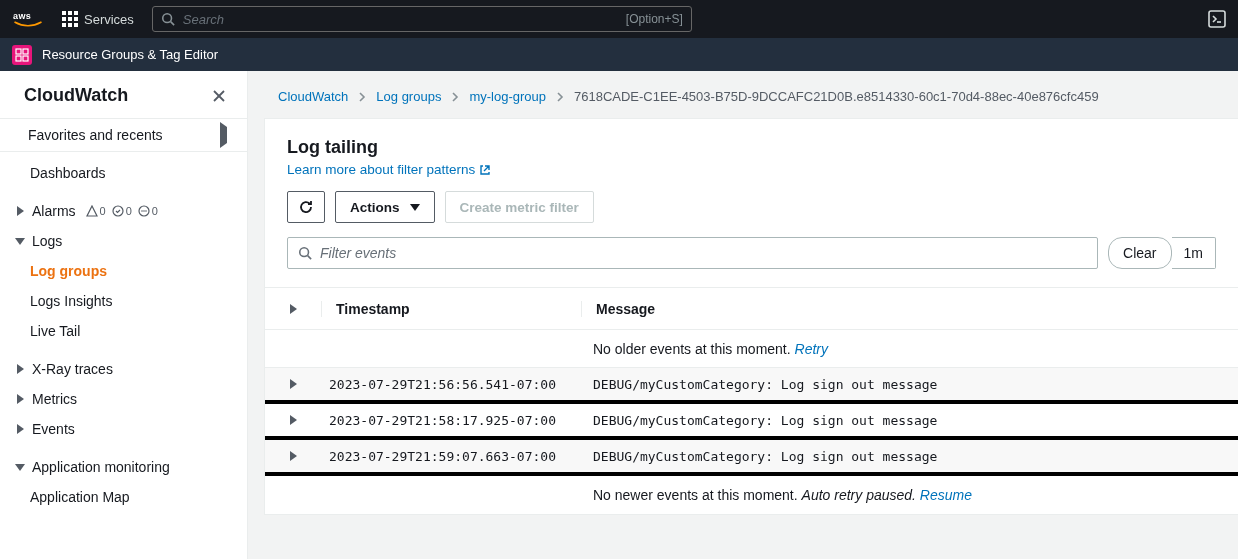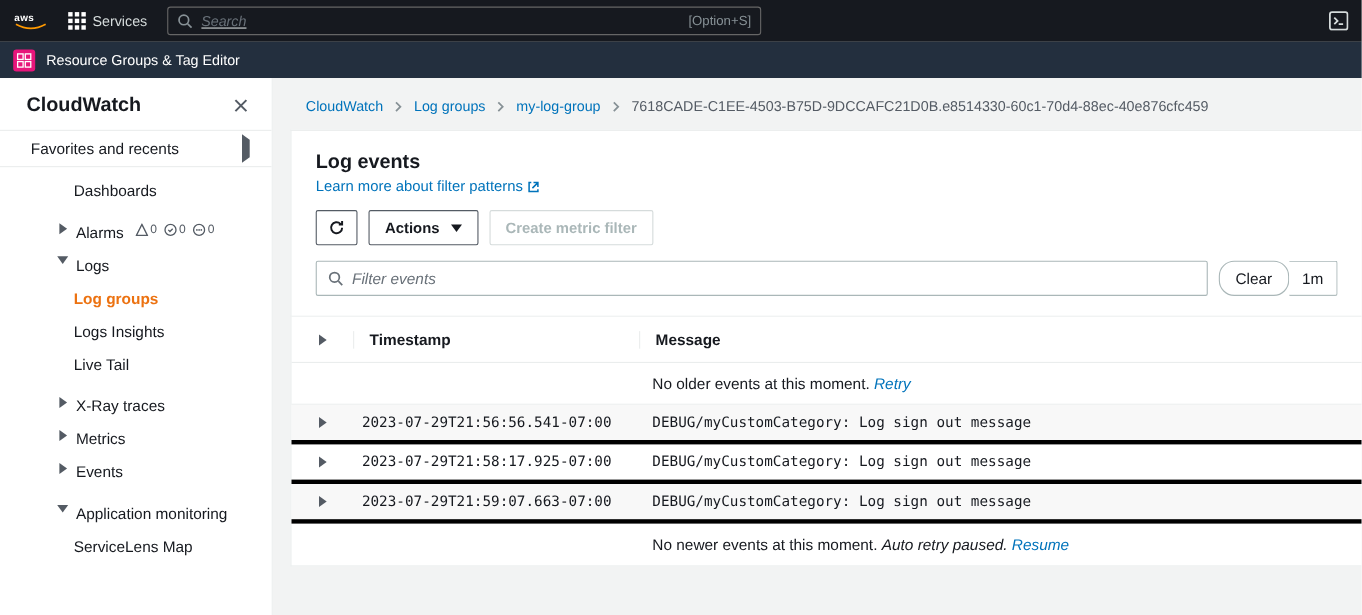--- a/index.html
+++ b/index.html
@@ -6,21 +6,21 @@
     body { width: 1238px; height: 559px; overflow: hidden; background: #fff; }
 
     
     .topbar { height: 38px; background: #16191f; display: flex; align-items: center; padding: 0 12px; gap: 18px; }
     .aws-logo { color: #fff; font-size: 14px; font-weight: 600; letter-spacing: 0.5px; position: relative; }
     .aws-logo svg { display: block; }
     .services-btn { display: flex; align-items: center; gap: 6px; color: #d5dbdb; font-size: 13px; cursor: pointer; }
     .grid-icon { display: inline-grid; grid-template-columns: repeat(3, 4px); grid-template-rows: repeat(3, 4px); gap: 2px; }
     .grid-icon span { background: #fff; display: block; width: 4px; height: 4px; }
     .searchbar { flex: none; width: 540px; height: 26px; background: #16191f; border: 1px solid #666; border-radius: 3px; display: flex; align-items: center; padding: 0 8px; gap: 8px; color: #879196; }
-    .searchbar input { flex: 1; background: transparent; border: none; outline: none; color: #d5dbdb; font-size: 13px; font-style: italic; text-decoration: underline; }
+    .searchbar input { flex: 1; background: transparent; border: none; outline: none; color: #d5dbdb; font-size: 13px; font-style: italic; }
     .searchbar input::placeholder { color: #687078; font-style: italic; }
     .search-shortcut { color: #879196; font-size: 12px; }
     .topbar-spacer { flex: 1; }
     .cloudshell-icon { color: #d5dbdb; cursor: pointer; }
 
     
     .subbar { height: 33px; background: #232f3e; display: flex; align-items: center; padding: 0 12px; gap: 10px; }
     .rg-icon { width: 20px; height: 20px; background: #e7157b; border-radius: 3px; display: flex; align-items: center; justify-content: center; }
     .rg-icon svg { display: block; }
     .subbar-label { color: #fff; font-size: 13px; }
@@ -28,21 +28,21 @@
     
     .main { display: flex; height: calc(100% - 35px - 33px); }
 
     
     .sidebar { width: 248px; border-right: 1px solid #eaeded; background: #fff; overflow-y: auto; }
     .sidebar-header { display: flex; align-items: center; justify-content: space-between; padding: 14px 20px 12px 24px; border-bottom: 1px solid #eaeded; }
     .sidebar-title { font-size: 18px; font-weight: 700; color: #16191f; }
     .sidebar-close { cursor: pointer; color: #545b64; }
     .sidebar-section { padding: 6px 0; }
     .fav-row { display: flex; align-items: center; justify-content: space-between; padding: 8px 20px 8px 28px; font-size: 14px; color: #16191f; border-bottom: 1px solid #eaeded; cursor: pointer; }
-    .nav-item { display: flex; align-items: flex-start; gap: 6px; padding: 7px 20px 7px 14px; font-size: 14px; color: #16191f; cursor: pointer; margin-left: 37px; }
+    .nav-item { display: flex; align-items: center; gap: 6px; padding: 7px 20px 7px 14px; font-size: 14px; color: #16191f; cursor: pointer; }
     .nav-item.indent { padding-left: 30px; }
     .nav-item.selected { color: #ec7211; font-weight: 600; }
     .nav-item .caret { width: 12px; flex: none; display: flex; justify-content: center; color: #545b64; }
     .nav-badges { display: flex; align-items: center; gap: 6px; margin-left: 4px; }
     .mini-badge { display: inline-flex; align-items: center; gap: 2px; color: #545b64; font-size: 11px; }
     .mini-badge svg { display: block; }
 
     
     .content { flex: 1; background: #f2f3f3; padding: 18px 0 0 0; overflow: hidden; }
     .breadcrumb { padding: 0 0 14px 30px; font-size: 13px; display: flex; align-items: center; gap: 10px; flex-wrap: wrap; }
@@ -234,21 +234,21 @@
           <span>Events</span>
         </div>
         <div style="height: 8px;"></div>
         <div class="nav-item">
           <span class="caret">
             <span class="chev-down-tri"></span>
           </span>
           <span>Application monitoring</span>
         </div>
         <div class="nav-item indent">
-          <span>ServiceLens Map</span>
+          <span>Application Map</span>
         </div>
       </div>
   </div>
 
   <div class="content">
     <div class="breadcrumb" id="breadcrumb">
         <a>CloudWatch</a>
         <span class="sep">
           <svg width="8" height="10" viewBox="0 0 8 10">
             <polyline points="2,1 6,5 2,9" stroke="#879196" stroke-width="1.6" fill="none"></polyline>
@@ -263,21 +263,21 @@
         <a>my-log-group</a>
         <span class="sep">
           <svg width="8" height="10" viewBox="0 0 8 10">
             <polyline points="2,1 6,5 2,9" stroke="#879196" stroke-width="1.6" fill="none"></polyline>
           </svg>
         </span>
         <span class="current">7618CADE-C1EE-4503-B75D-9DCCAFC21D0B.e8514330-60c1-70d4-88ec-40e876cfc459</span>
       </div>
 
     <div class="panel">
-      <h1>Log events</h1>
+      <h1>Log tailing</h1>
       <p class="panel-desc">
         <a>
           <span>Learn more about filter patterns</span>
           <svg width="12" height="12" viewBox="0 0 12 12">
               <path d="M4 2 H2 V10 H10 V8 M6 2 H10 V6 M10 2 L5 7" stroke="#0073bb" stroke-width="1.4" fill="none"></path>
             </svg>
         </a>
       </p>
 
       <div class="toolbar">

